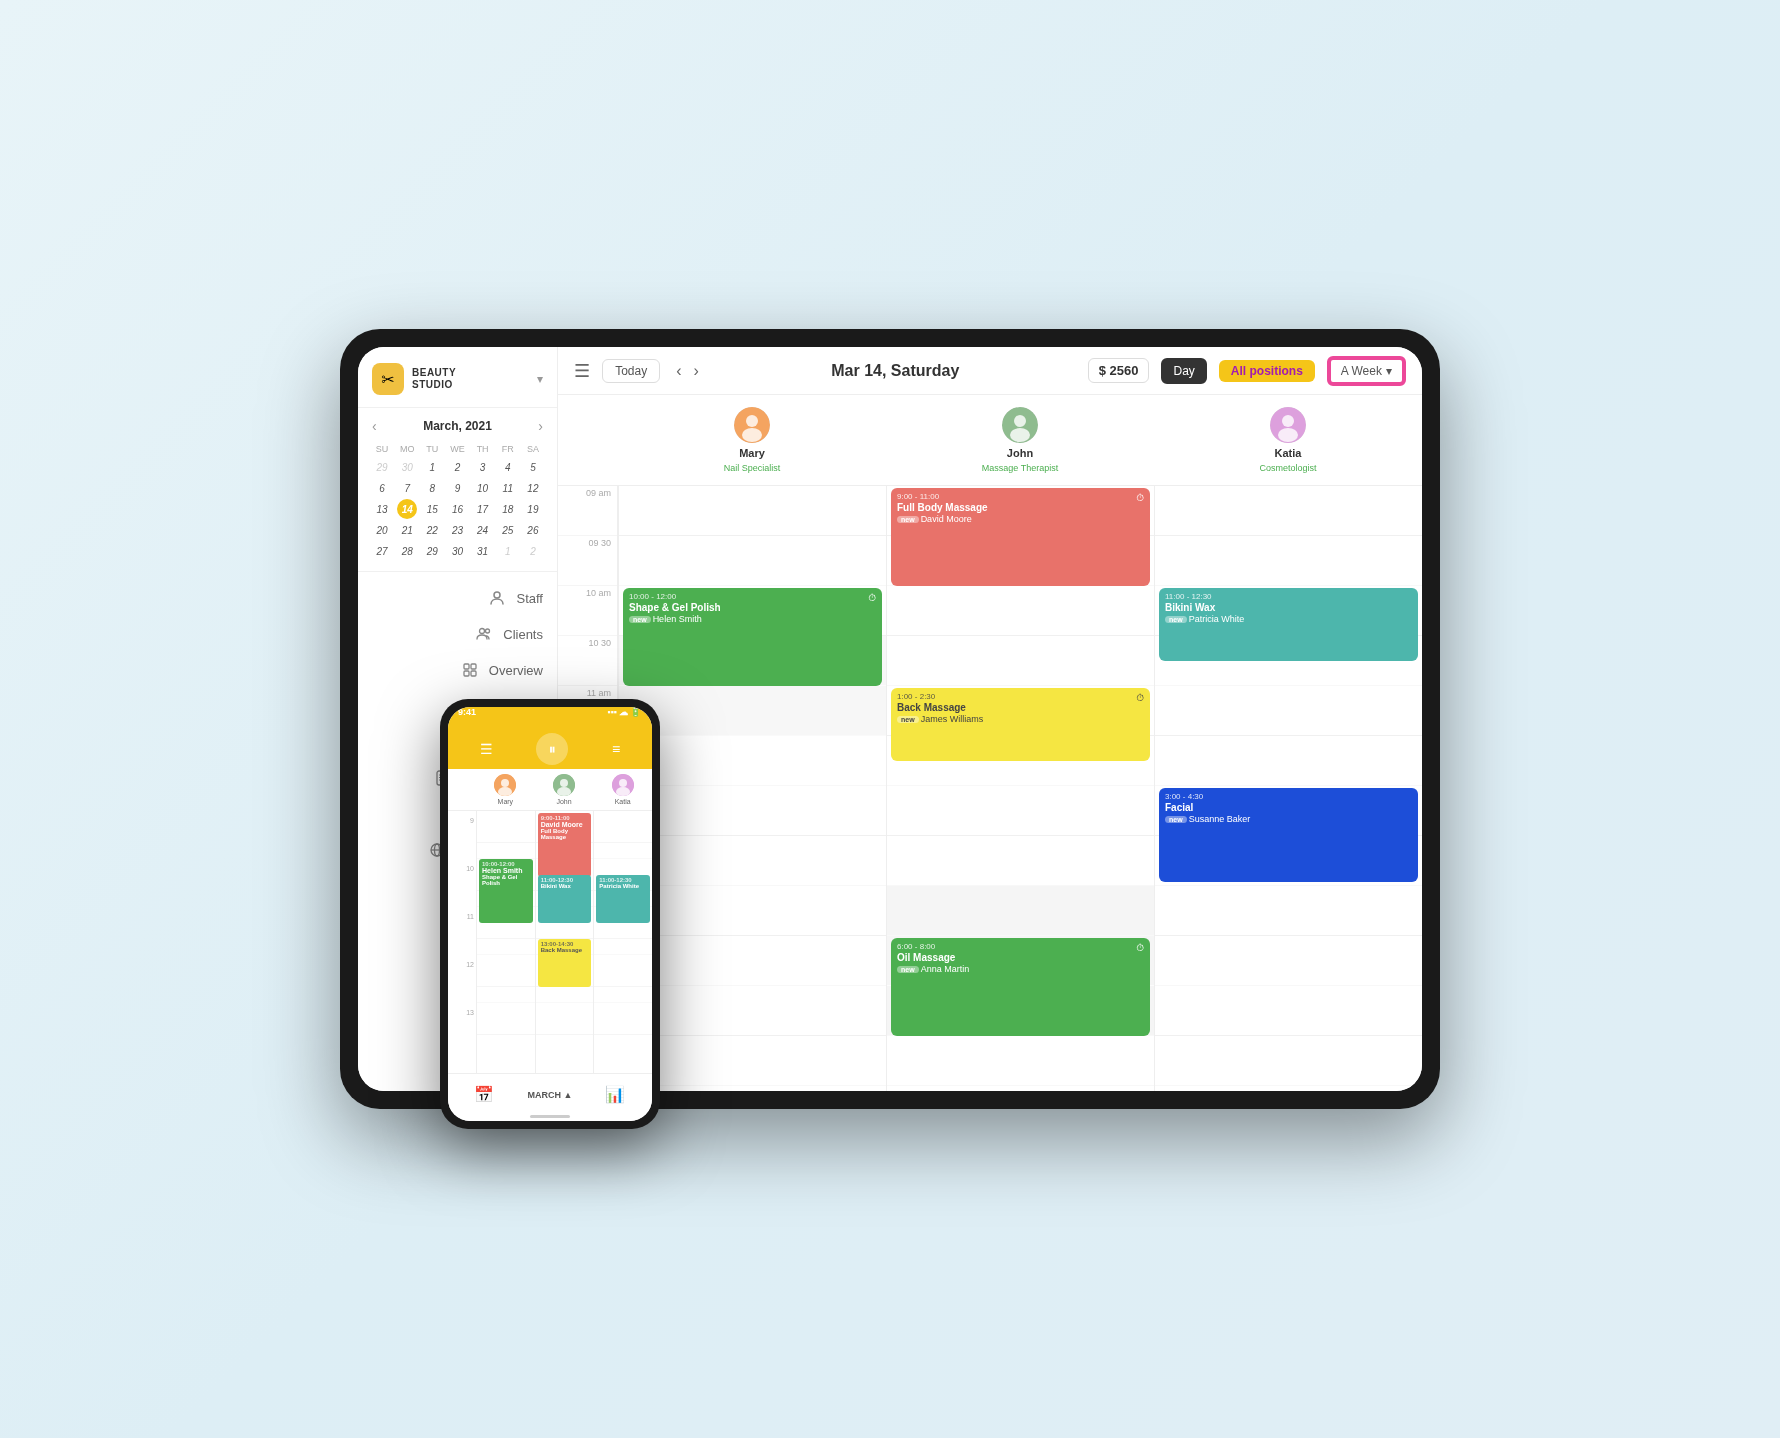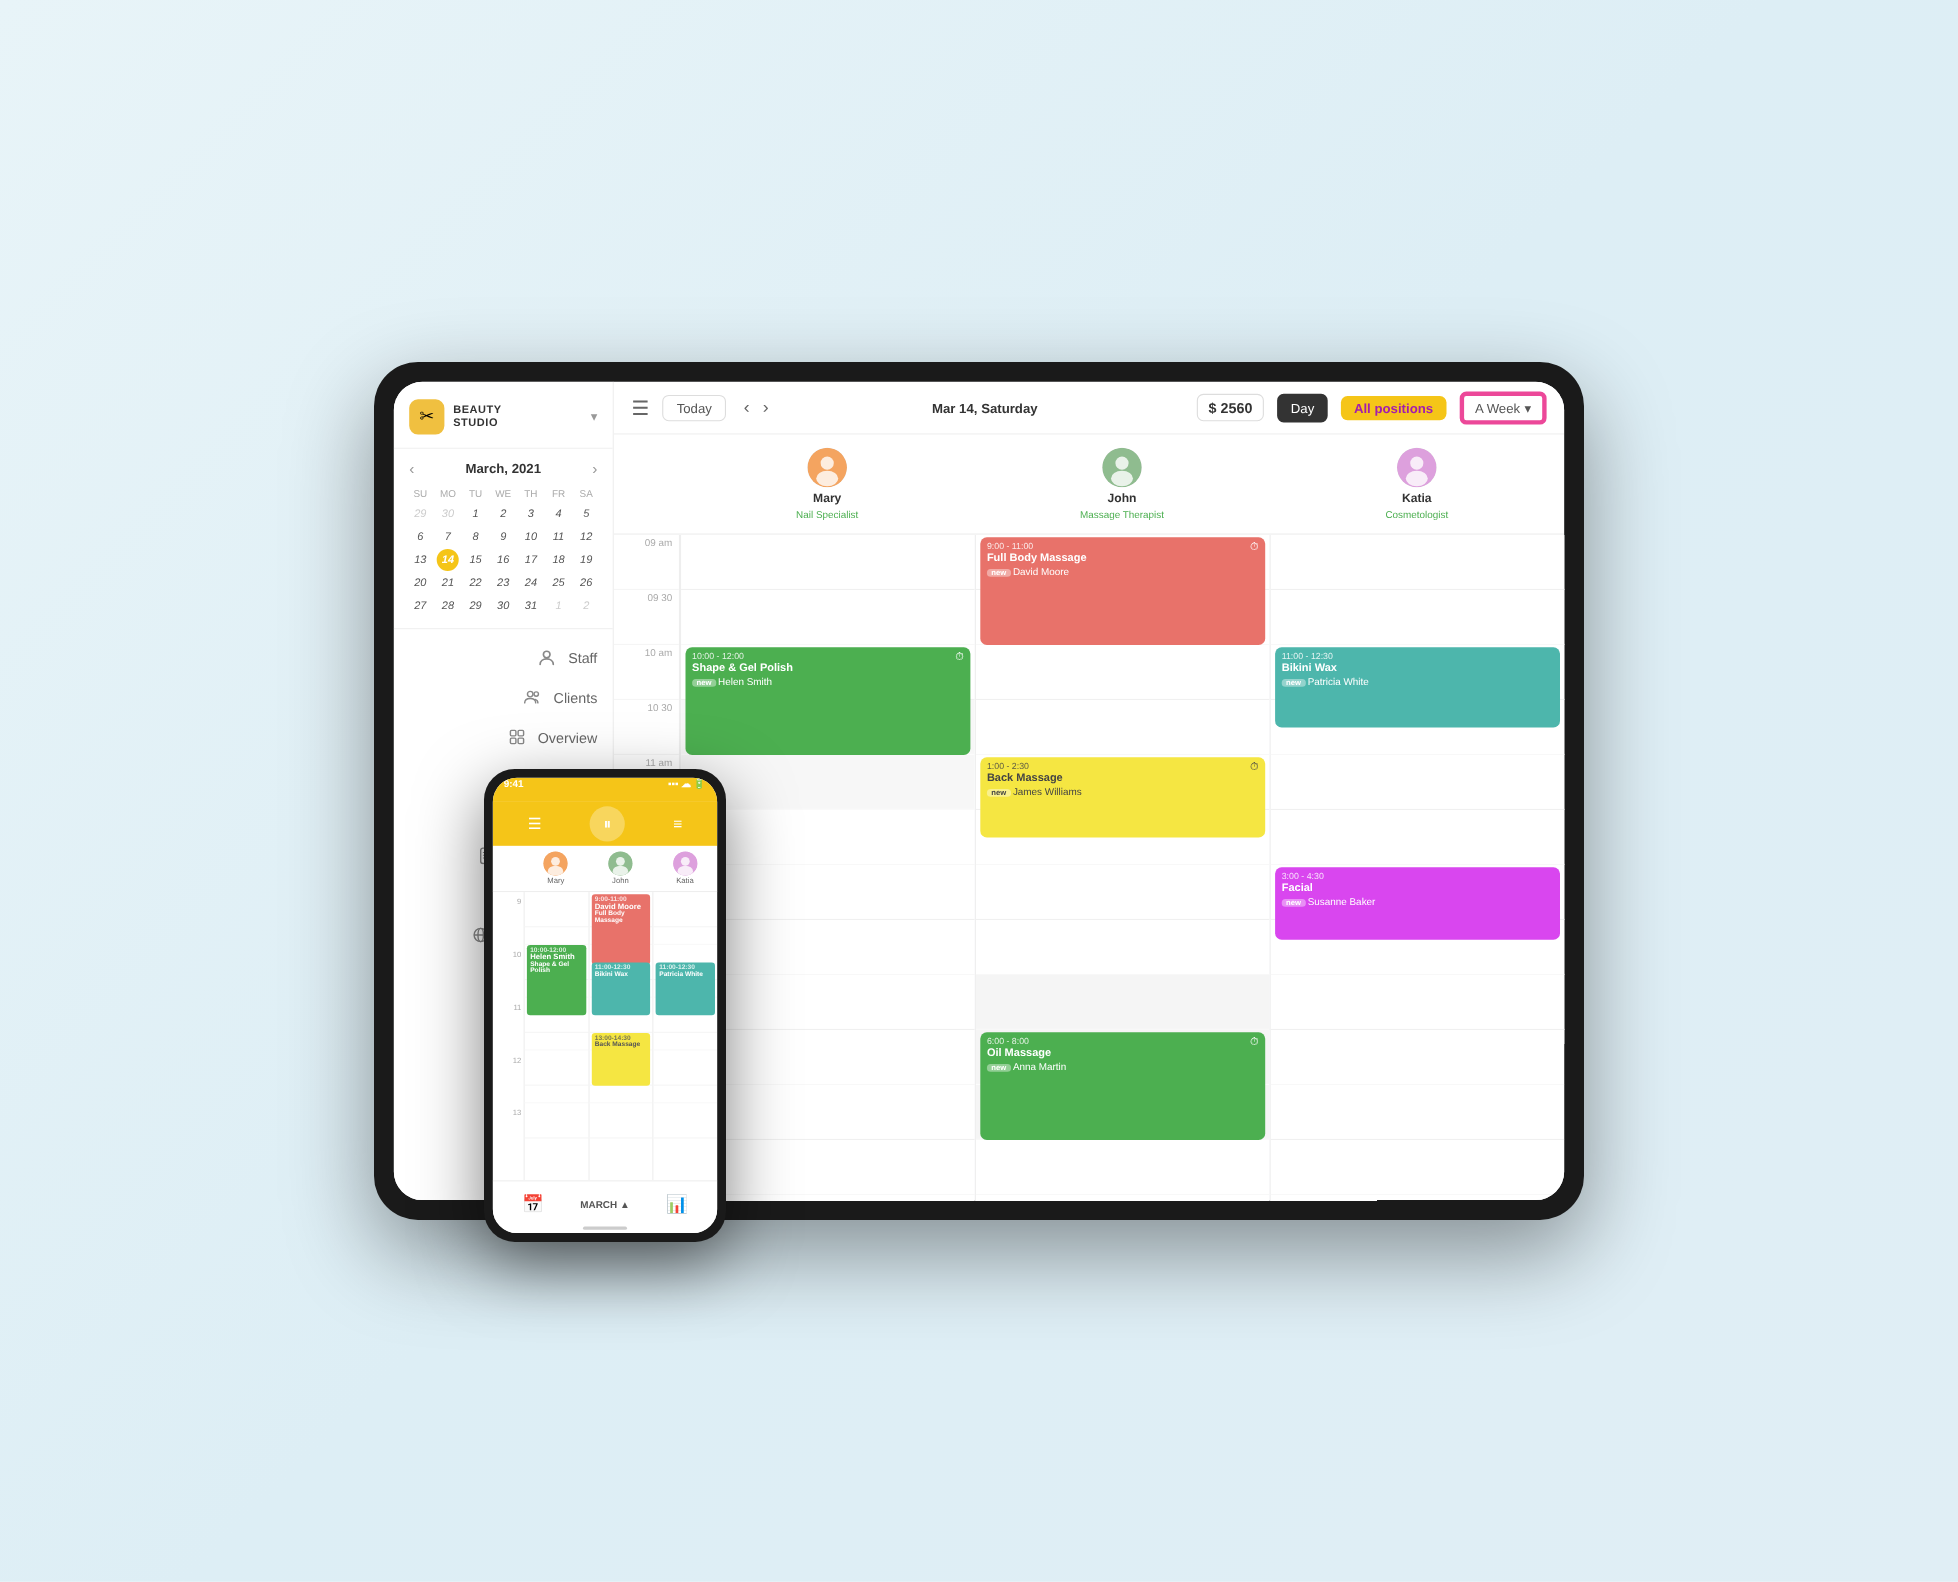--- a/index.html
+++ b/index.html
@@ -230,21 +230,21 @@
     .nav-arrow {
       background: none;
       border: none;
       font-size: 16px;
       color: #666;
       cursor: pointer;
       padding: 2px 4px;
     }
 
     .date-title {
-      font-size: 12px;
+      font-size: 16px;
       font-weight: 600;
       color: #333;
       flex: 1;
       text-align: center;
     }
 
     .revenue-badge {
       font-size: 13px;
       font-weight: 600;
       color: #333;
@@ -858,21 +858,21 @@
               </div>
 
               <div class="appointment appt-teal" style="position:absolute;top:102px;height:73px;left:4px;right:4px;">
                 <div class="appt-time">11:00 - 12:30</div>
                 <div class="appt-title">Bikini Wax</div>
                 <div class="appt-name">
                   <span class="appt-badge">new</span>Patricia White
                 </div>
               </div>
 
-              <div class="appointment appt-teal" style="position:absolute;top:302px;height:66px;left:4px;right:4px;background:#d946ef;">
+              <div class="appointment appt-teal" style="position:absolute;top:302px;height:94px;left:4px;right:4px;background:#1d4ed8;">
                 <div class="appt-time">3:00 - 4:30</div>
                 <div class="appt-title">Facial</div>
                 <div class="appt-name">
                   <span class="appt-badge">new</span>Susanne Baker
                 </div>
               </div>
             </div>
 
           </div>
 

